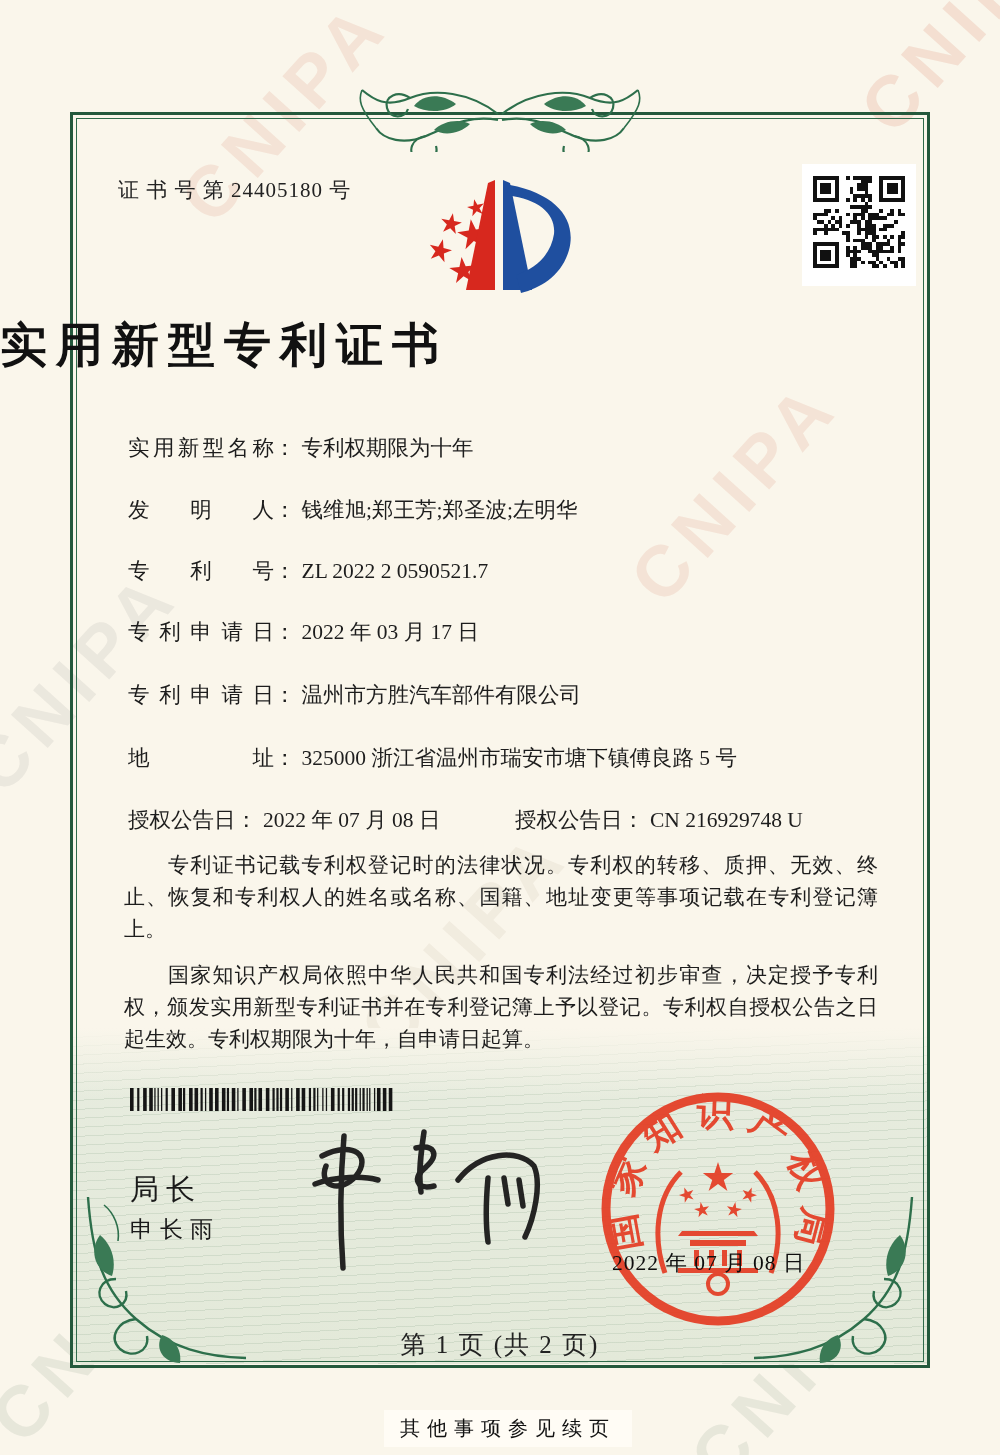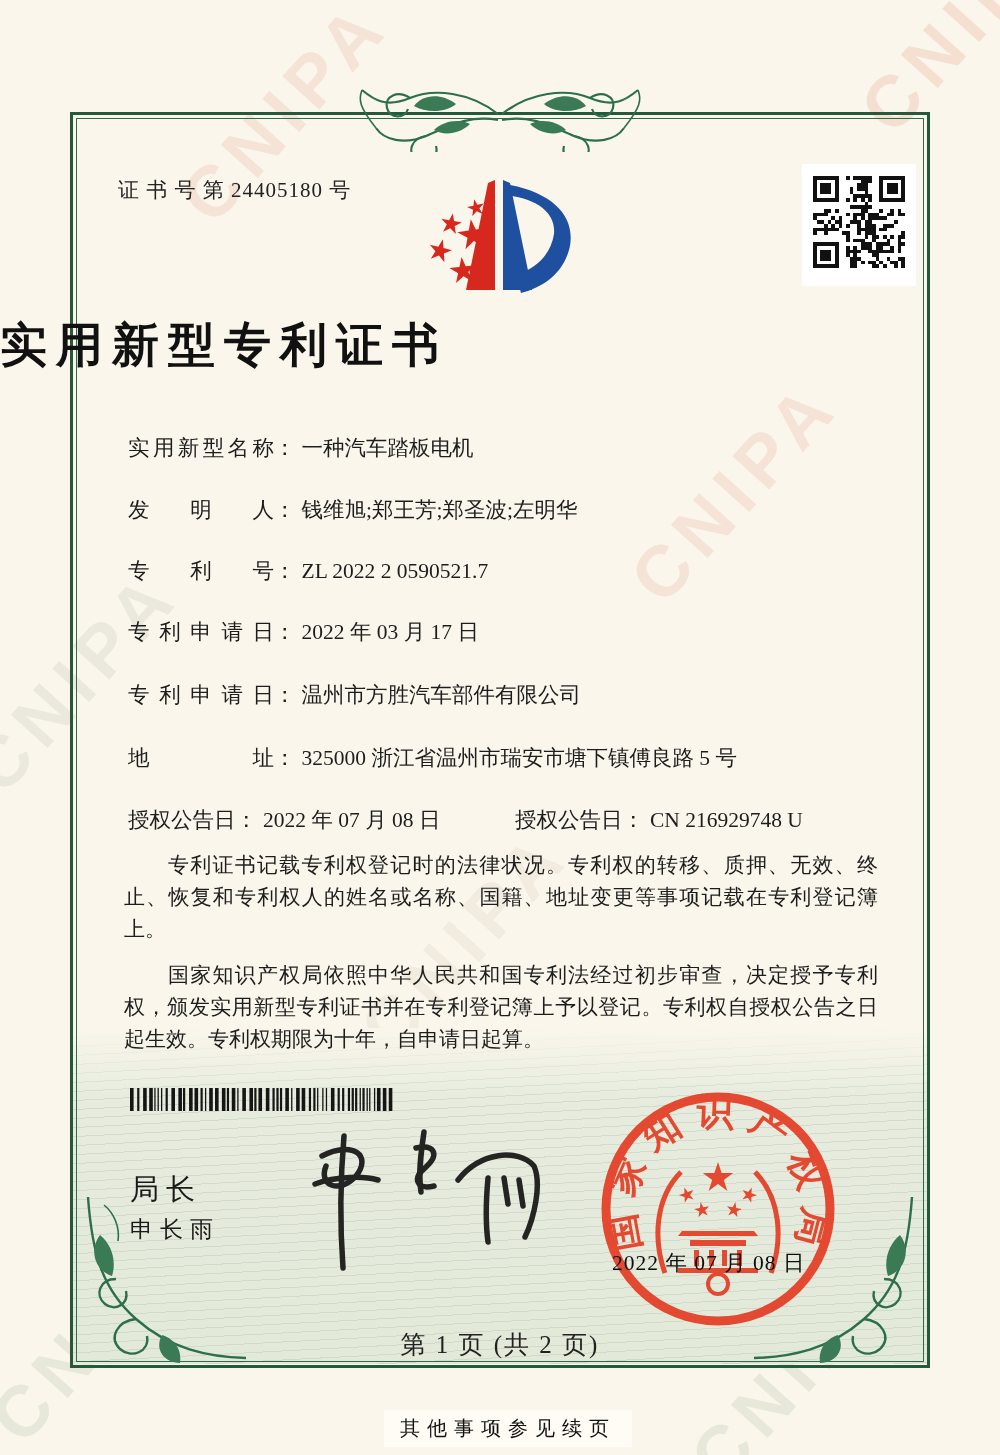--- a/index.html
+++ b/index.html
@@ -425,21 +425,21 @@
         <rect x="17" y="24" width="1" height="1"></rect>
         <rect x="19" y="24" width="1" height="1"></rect>
         <rect x="22" y="24" width="1" height="1"></rect>
         <rect x="24" y="24" width="1" height="1"></rect>
       </g>
   </svg>
 
   <div class="title">实用新型专利证书</div>
 
   <div class="field-row fr1">
-    <span class="f-label">实用新型名称</span><span class="f-colon">：</span><span>一种汽车踏板电机</span>
+    <span class="f-label">实用新型名称</span><span class="f-colon">：</span><span>专利权期限为十年</span>
   </div>
   <div class="field-row fr2">
     <span class="f-label">发明人</span><span class="f-colon">：</span><span>钱维旭;郑王芳;郑圣波;左明华</span>
   </div>
   <div class="field-row fr3">
     <span class="f-label">专利号</span><span class="f-colon">：</span><span>ZL 2022 2 0590521.7</span>
   </div>
   <div class="field-row fr4">
     <span class="f-label">专利申请日</span><span class="f-colon">：</span><span>2022 年 03 月 17 日</span>
   </div>

